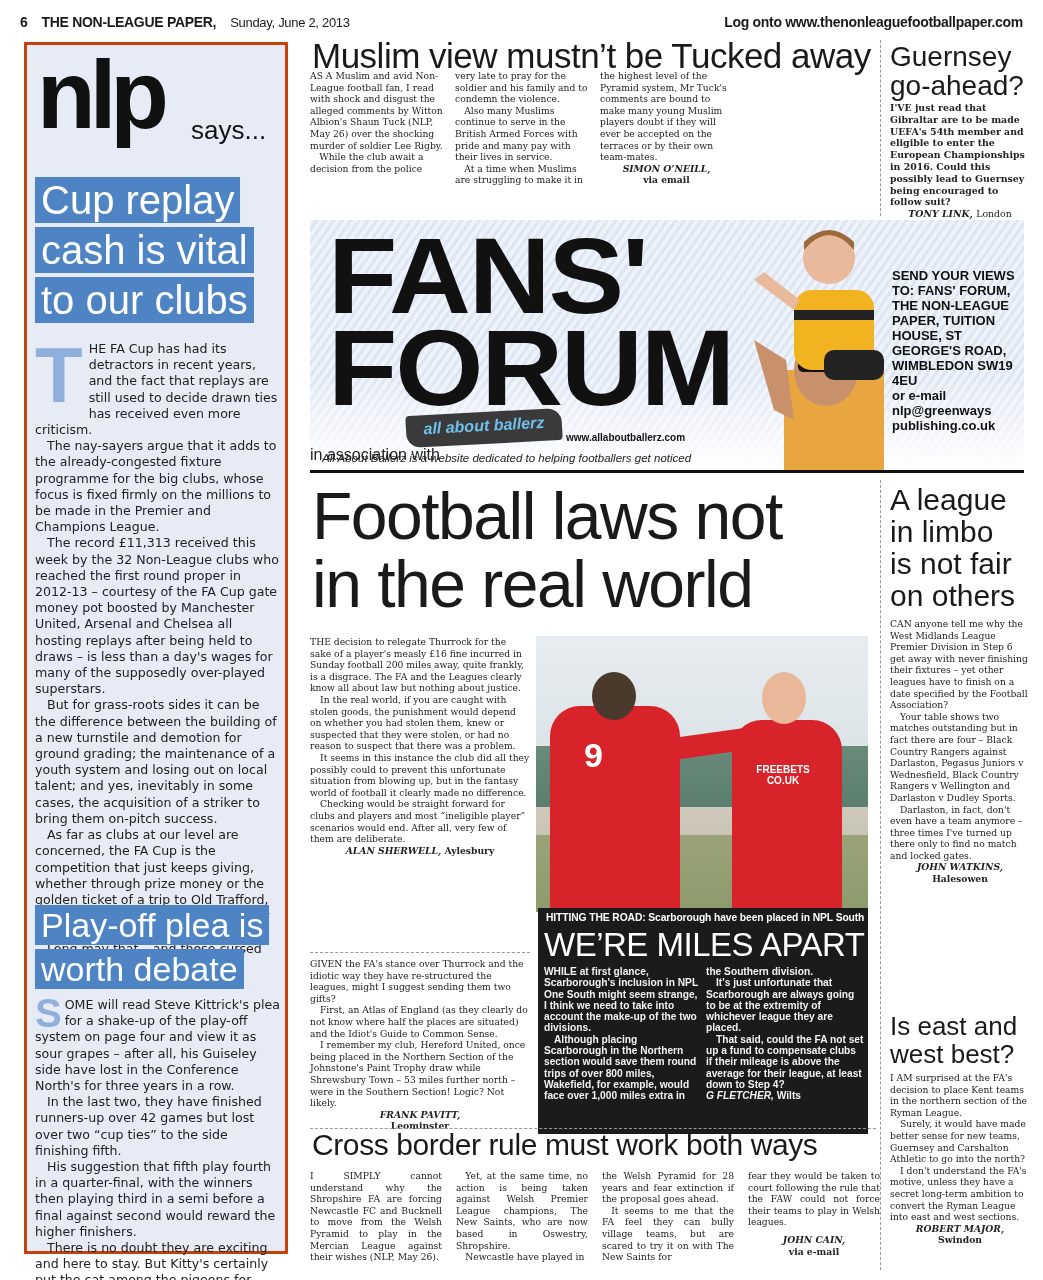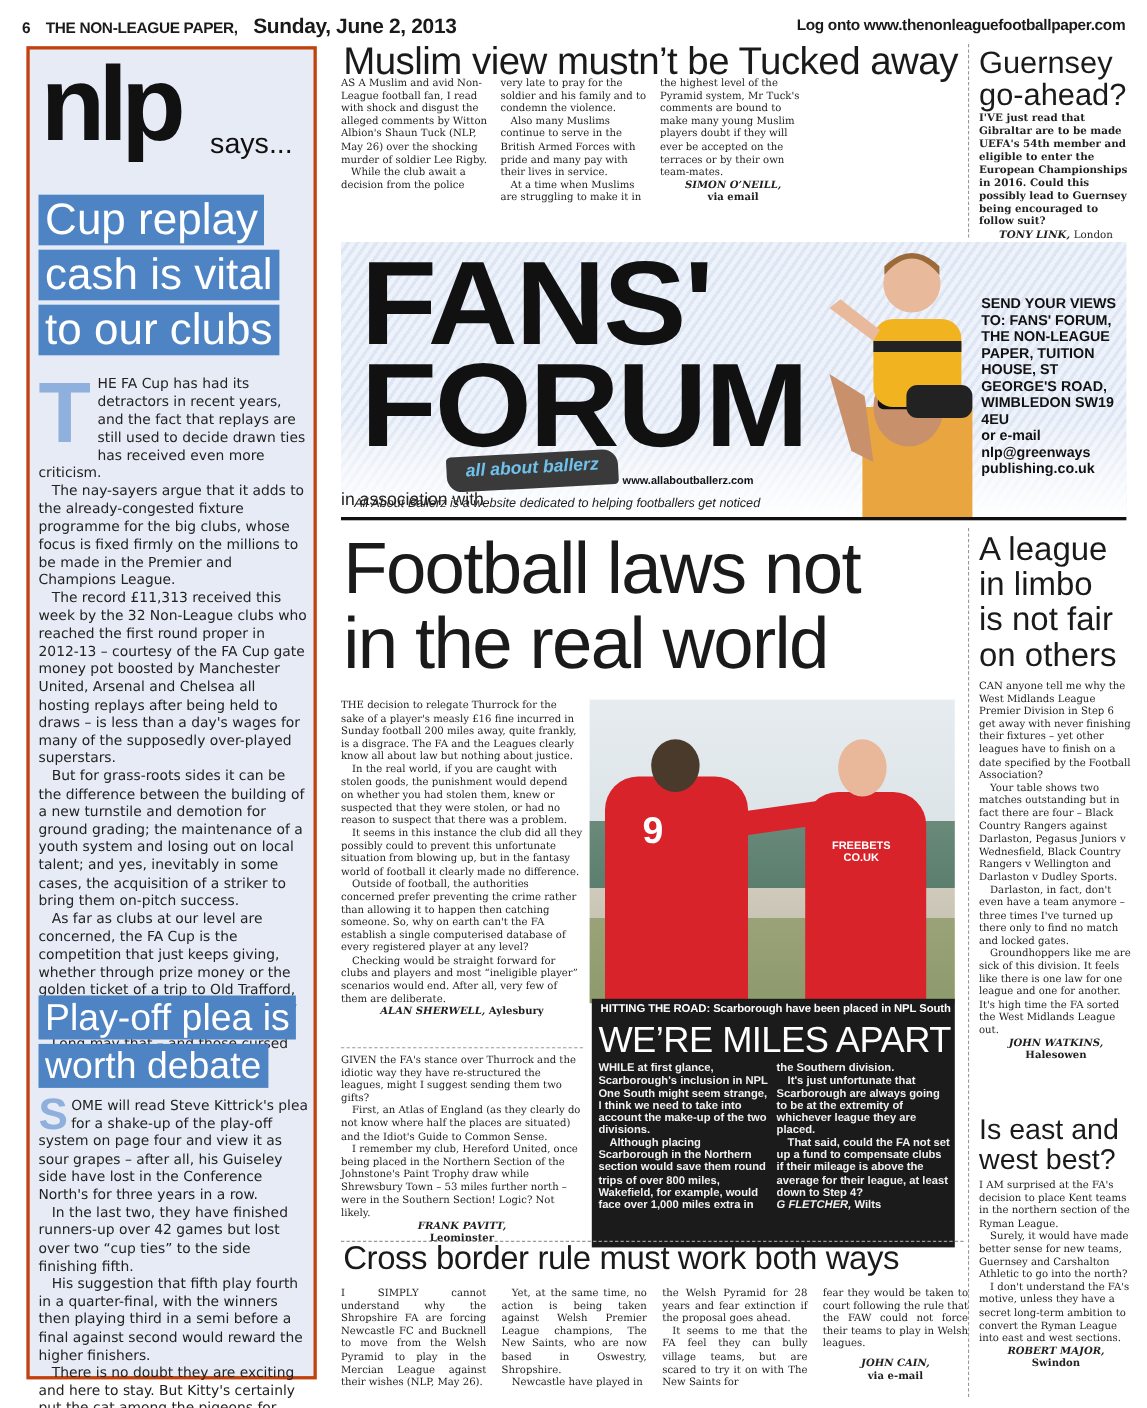--- a/index.html
+++ b/index.html
@@ -1,20 +1,20 @@
 <!DOCTYPE html>
 <html><head>
 <meta charset="utf-8">
 <style>
 *{box-sizing:border-box;margin:0;padding:0}
 body{width:1043px;height:1280px;background:#fff;position:relative;overflow:hidden;font-family:"DejaVu Serif",serif;color:#1a1a1a}
 .abs{position:absolute}
 .topbar{left:20px;top:14px;width:1003px;height:20px;font-family:"Liberation Sans",sans-serif;font-weight:bold;font-size:14px;display:flex;justify-content:space-between;letter-spacing:-0.3px}
 .topbar .left span{margin-right:14px}
-.topbar .date{font-weight:bold;font-size:19px}
+.topbar .date{font-weight:normal;font-size:13px}
 
 .nlpbox{left:24px;top:42px;width:264px;height:1212px;background:#e6ebf5;border:3px solid #c2410c}
 .nlp-logo{position:absolute;left:10px;top:2px;font-family:"Liberation Sans",sans-serif;font-weight:900;font-size:96px;letter-spacing:-6px;color:#111;line-height:1}
 .says{position:absolute;left:164px;top:70px;font-family:"Liberation Sans",sans-serif;font-size:26px;color:#111}
 .hl-blue{font-family:"Liberation Sans",sans-serif;color:#fff;font-size:40px;line-height:46px}
 .hl-blue span{display:inline-block;background:#4f84c4;padding:0 6px;margin-bottom:4px;white-space:nowrap}
 .lbody{font-family:"DejaVu Sans",sans-serif;font-size:12.6px;line-height:16.2px;color:#222}
 .lbody p{text-indent:12px}
 .lbody p.first{text-indent:0}
 .dropcap{float:left;font-family:"Liberation Sans",sans-serif;font-weight:bold;color:#8fb0dc;font-size:78px;line-height:64px;margin-right:6px;margin-top:2px}
@@ -143,21 +143,20 @@
 
 <div class="abs head-sans" style="left:312px;top:482px;font-size:66px;line-height:68px;letter-spacing:-1.5px;white-space:nowrap">
   <div>Football laws not</div>
   <div>in the real world</div>
 </div>
 
 <div class="abs sbody" style="left:310px;top:636px;width:220px">
   <p class="first">THE decision to relegate Thurrock for the sake of a player's measly £16 fine incurred in Sunday football 200 miles away, quite frankly, is a disgrace. The FA and the Leagues clearly know all about law but nothing about justice.</p>
   <p>In the real world, if you are caught with stolen goods, the punishment would depend on whether you had stolen them, knew or suspected that they were stolen, or had no reason to suspect that there was a problem.</p>
   <p>It seems in this instance the club did all they possibly could to prevent this unfortunate situation from blowing up, but in the fantasy world of football it clearly made no difference.</p>
-  <p>Outside of football, the authorities concerned prefer preventing the crime rather than allowing it to happen then catching someone. So, why on earth can't the FA establish a single computerised database of every registered player at any level?</p>
   <p>Checking would be straight forward for clubs and players and most “ineligible player” scenarios would end. After all, very few of them are deliberate.</p>
   <div class="sig"><i>ALAN SHERWELL,</i> <span>Aylesbury</span></div>
 </div>
 <div class="abs hdash" style="left:310px;top:952px;width:220px"></div>
 
 <div class="abs sbody" style="left:310px;top:958px;width:220px">
   <p class="first">GIVEN the FA's stance over Thurrock and the idiotic way they have re-structured the leagues, might I suggest sending them two gifts?</p>
   <p>First, an Atlas of England (as they clearly do not know where half the places are situated) and the Idiot's Guide to Common Sense.</p>
   <p>I remember my club, Hereford United, once being placed in the Northern Section of the Johnstone's Paint Trophy draw while Shrewsbury Town – 53 miles further north – were in the Southern Section! Logic? Not likely.</p>
   <div class="sig"><i>FRANK PAVITT,</i><br><span>Leominster</span></div>
@@ -192,21 +191,20 @@
 <div class="abs head-sans" style="left:890px;top:484px;font-size:30px;line-height:32px">
   <div>A league</div>
   <div>in limbo</div>
   <div>is not fair</div>
   <div>on others</div>
 </div>
 <div class="abs sbody" style="left:890px;top:618px;width:140px">
   <p class="first">CAN anyone tell me why the West Midlands League Premier Division in Step 6 get away with never finishing their fixtures – yet other leagues have to finish on a date specified by the Football Association?</p>
   <p>Your table shows two matches outstanding but in fact there are four – Black Country Rangers against Darlaston, Pegasus Juniors v Wednesfield, Black Country Rangers v Wellington and Darlaston v Dudley Sports.</p>
   <p>Darlaston, in fact, don't even have a team anymore – three times I've turned up there only to find no match and locked gates.</p>
-  <p>Groundhoppers like me are sick of this division. It feels like there is one law for one league and one for another. It's high time the FA sorted the West Midlands League out.</p>
   <div class="sig"><i>JOHN WATKINS,</i><br><span>Halesowen</span></div>
 </div>
 <div class="abs head-sans" style="left:890px;top:1012px;font-size:26px;line-height:28px">
   <div>Is east and</div>
   <div>west best?</div>
 </div>
 <div class="abs sbody" style="left:890px;top:1072px;width:140px">
   <p class="first">I AM surprised at the FA's decision to place Kent teams in the northern section of the Ryman League.</p>
   <p>Surely, it would have made better sense for new teams, Guernsey and Carshalton Athletic to go into the north?</p>
   <p>I don't understand the FA's motive, unless they have a secret long-term ambition to convert the Ryman League into east and west sections.</p>

